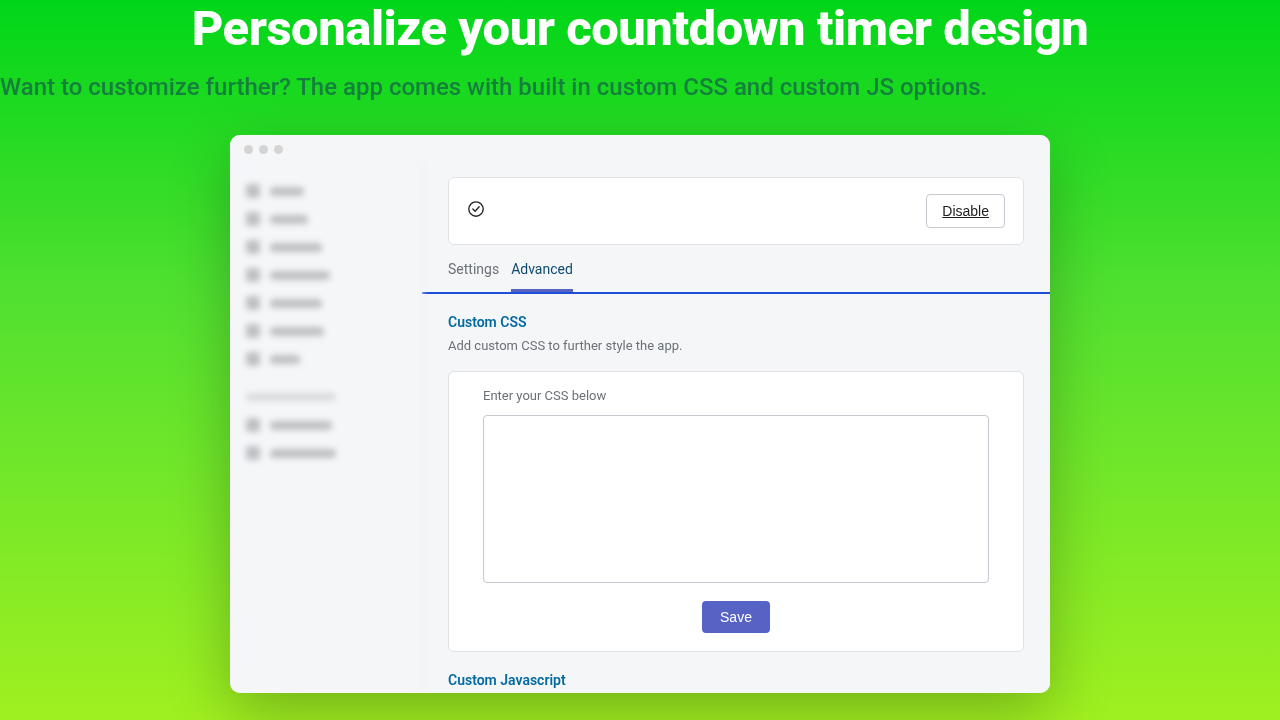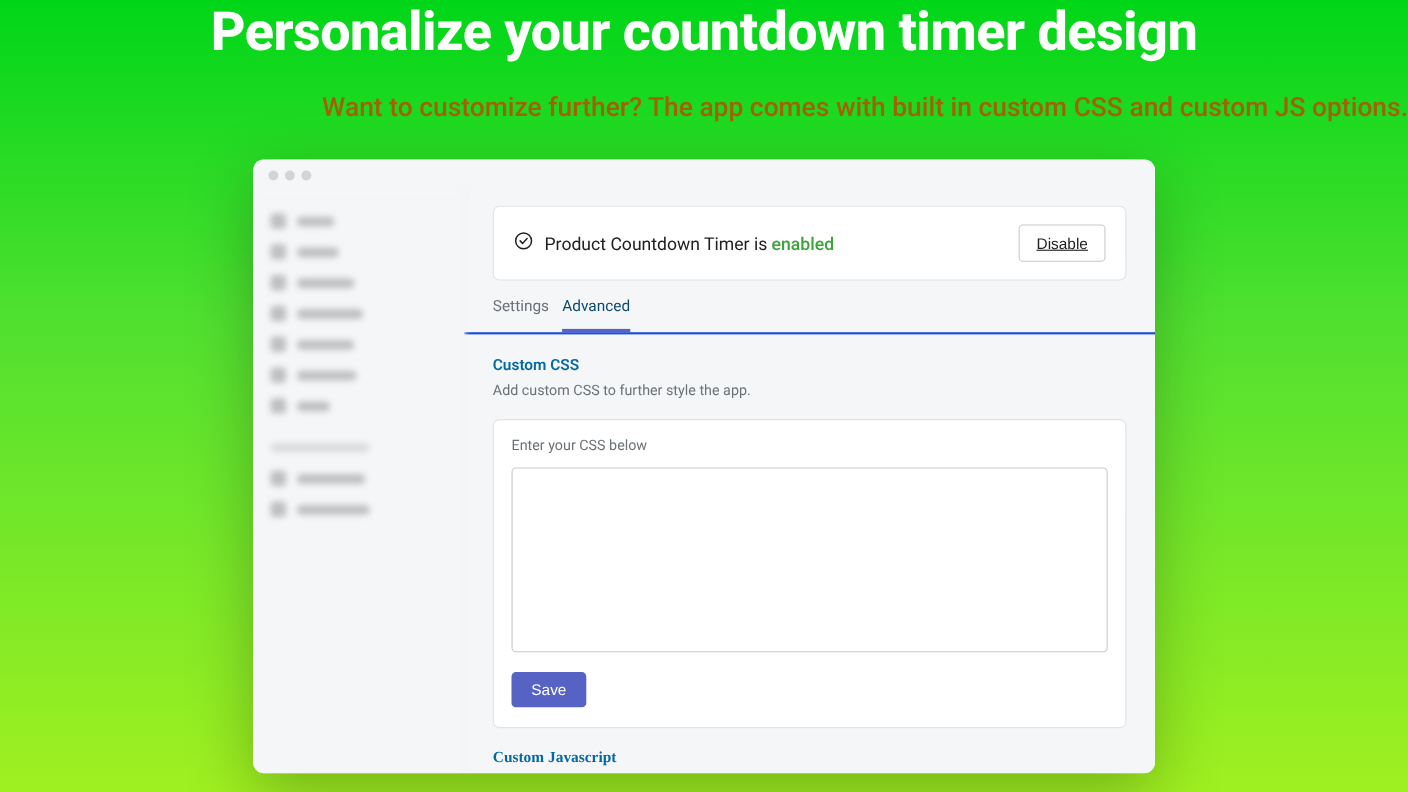--- a/index.html
+++ b/index.html
@@ -11,25 +11,25 @@
       overflow: hidden;
     }
     .hero-title {
       text-align: center;
       color: #fff;
       font-size: 49px;
       font-weight: 800;
       letter-spacing: -0.5px;
     }
     .hero-subtitle {
-      text-align: right;
-      color: #a16207;
+      text-align: left;
+      color: #15803d;
       font-size: 24px;
       font-weight: 500;
-      margin-top: 26px;
+      margin-top: 16px;
     }
     .browser-window {
       width: 820px;
       margin: 34px auto 0;
       background: #f5f6f8;
       border-radius: 10px;
       box-shadow: 0 20px 60px rgba(0,0,0,0.25);
       overflow: hidden;
     }
     .window-chrome {
@@ -147,53 +147,52 @@
     .section-desc {
       font-size: 13px;
       color: #6b7177;
       margin-top: 8px;
     }
     .css-card {
       margin: 18px 26px 0;
       background: #fff;
       border: 1px solid #e0e2e6;
       border-radius: 6px;
-      padding: 16px 16px 18px;
+      padding: 16px 34px 18px;
     }
     .input-label {
       font-size: 13px;
       color: #6b7177;
     }
     .css-textarea {
       width: 100%;
       height: 168px;
       margin-top: 12px;
       border: 1px solid #c6c9cf;
       border-radius: 4px;
       resize: none;
       padding: 8px;
       font-size: 13px;
     }
     .save-row {
       display: flex;
-      justify-content: flex-start;
+      justify-content: center;
       margin-top: 14px;
     }
     .save-btn {
       background: #5663c4;
       color: #fff;
       border: none;
       border-radius: 4px;
       padding: 8px 18px;
       font-size: 14px;
       cursor: pointer;
     }
     .section-js {
       padding: 20px 26px 0;
-      font-family: Liberation Serif, serif;
     }
   </style>
 </head>
 <body>
 
 <div class="hero-title">Personalize your countdown timer design</div>
 <div class="hero-subtitle">Want to customize further? The app comes with built in custom CSS and custom JS options.</div>
 
 <div class="browser-window">
   <div class="window-chrome">
@@ -246,23 +245,20 @@
     <div class="main">
 
       <div class="status-card">
         <div class="status-left">
           <span class="status-icon">
             <svg viewBox="0 0 20 20" fill="none" stroke="#202123" stroke-width="1.5">
               <circle cx="10" cy="10" r="8"></circle>
               <path d="M6.5 10l2.5 2.5 4.5-5" stroke-linecap="round" stroke-linejoin="round"></path>
             </svg>
           </span>
-          <span class="status-text">
-            <span>Product Countdown Timer is </span><span class="status-enabled">enabled</span>
-          </span>
         </div>
         <button class="disable-btn">Disable</button>
       </div>
 
       <div class="tabs">
         <div class="tab">Settings</div>
         <div class="tab active">Advanced</div>
       </div>
 
       <div class="section">

